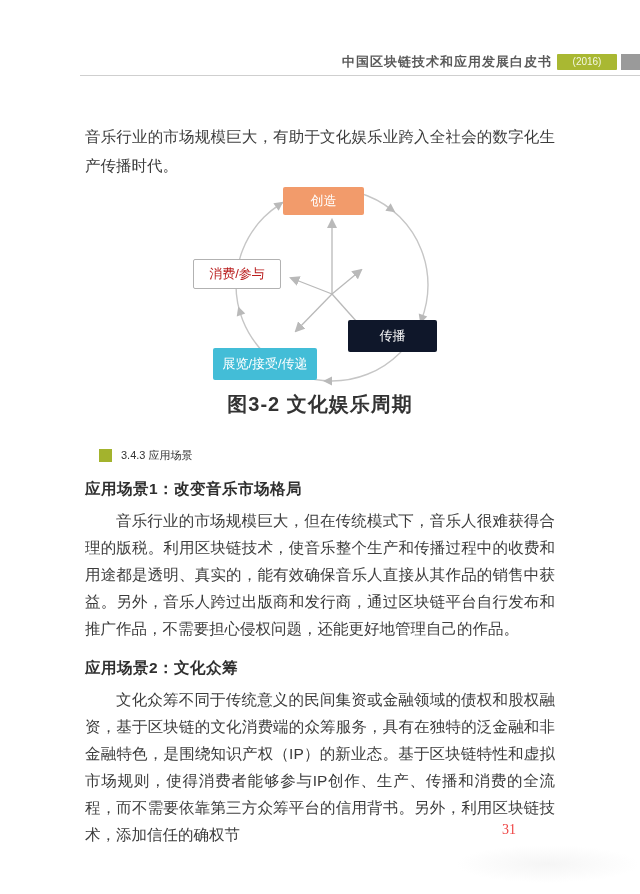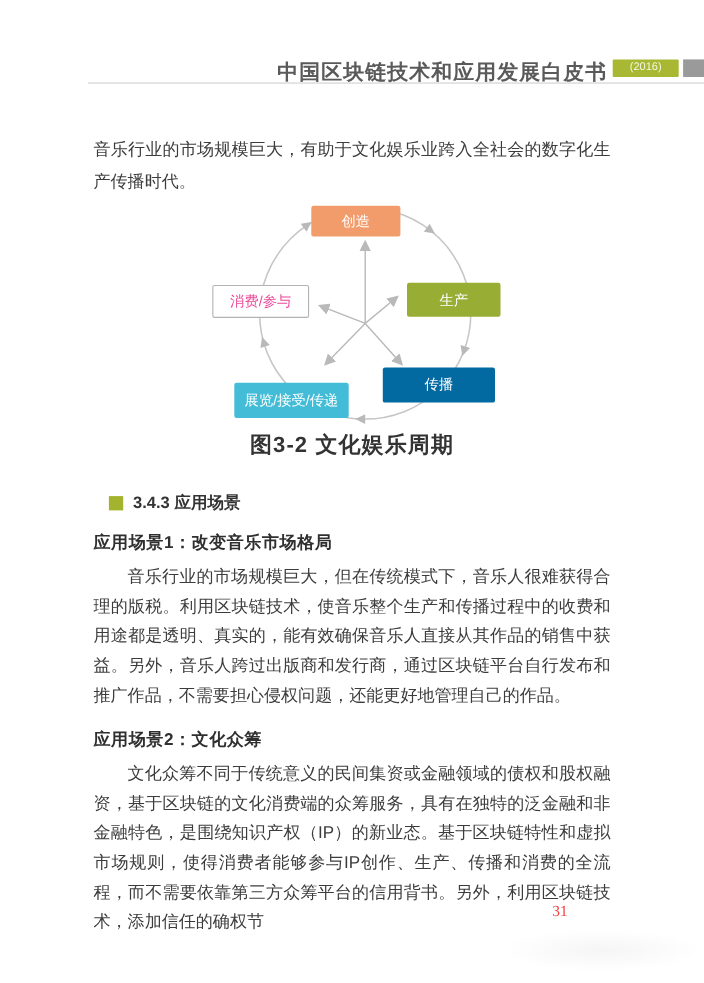--- a/index.html
+++ b/index.html
@@ -3,21 +3,21 @@
 <meta charset="utf-8">
 <style>
   html,body{margin:0;padding:0;}
   body{
     width:640px;height:894px;position:relative;background:#ffffff;
     font-family:"Liberation Sans",sans-serif;color:#3c3c3c;overflow:hidden;
   }
   
   .header{position:relative;height:76px;}
   .header-title{
-    position:absolute;right:88px;top:53px;font-size:19px;letter-spacing:1px;
+    position:absolute;right:88px;top:53px;font-size:13px;letter-spacing:1px;
     color:#5a5a5a;font-weight:bold;white-space:nowrap;
   }
   .header-badge{
     position:absolute;right:23px;top:54px;width:60px;height:16px;line-height:16px;
     background:#a9b832;color:#f4f7e2;font-size:10px;text-align:center;border-radius:1px;
   }
   .header-block{
     position:absolute;right:0;top:54px;width:19px;height:16px;background:#9a9a9a;
   }
   .header-rule{
@@ -34,30 +34,30 @@
   .figure{margin:0;padding:0;}
   .diagram{position:relative;width:470px;height:207px;margin-top:0;}
   .diagram svg{position:absolute;left:0;top:0;}
   .node{
     position:absolute;display:flex;align-items:center;justify-content:center;
     color:#ffffff;font-size:13px;border-radius:2px;white-space:nowrap;
   }
   .node-create {left:198px;top:7px;  width:81px; height:28px;background:#f29b6b;}
   .node-produce{left:285px;top:77px; width:85px; height:31px;background:#97ad33;}
   .node-consume{left:108px;top:79px; width:88px; height:30px;background:#ffffff;
-                border:1px solid #b2b2b2;color:#ec4899;box-sizing:border-box;}
+                border:1px solid #b2b2b2;color:#b91c1c;box-sizing:border-box;}
   .node-exhibit{left:128px;top:168px;width:104px;height:32px;background:#43bdd7;}
-  .node-spread {left:263px;top:154px;width:102px; height:32px;background:#0369a1;}
+  .node-spread {left:263px;top:140px;width:89px; height:32px;background:#0f172a;}
   .figcaption{
     text-align:center;font-size:20px;font-weight:bold;color:#333333;
     margin-top:4px;letter-spacing:1px;
   }
   
   .section-heading{
-    margin:30px 0 0 14px;font-size:15px;font-weight:bold;color:#333333;
+    margin:30px 0 0 14px;font-size:11px;font-weight:normal;color:#333333;
     display:flex;align-items:center;gap:9px;
   }
   .section-marker{width:13px;height:13px;background:#a3b32d;display:inline-block;}
   .sub-heading{
     margin:16px 0 0 0;font-size:15.5px;font-weight:bold;color:#2f2f2f;letter-spacing:0.5px;
   }
   .para{margin-top:7px;}
   
   .page-number{
     position:absolute;left:502px;top:822px;font-size:14px;color:#ef4444;
@@ -104,21 +104,20 @@
 
         <g stroke="#b9b9b9" stroke-width="1.3" marker-end="url(#arw)">
           <line x1="247" y1="114" x2="247" y2="40"></line>
           <line x1="247" y1="114" x2="276" y2="90"></line>
           <line x1="247" y1="114" x2="206" y2="98"></line>
           <line x1="247" y1="114" x2="211" y2="151"></line>
           <line x1="247" y1="114" x2="280" y2="151"></line>
         </g>
       </svg>
       <div class="node node-create">创造</div>
-      <div class="node node-produce">生产</div>
       <div class="node node-spread">传播</div>
       <div class="node node-exhibit">展览/接受/传递</div>
       <div class="node node-consume">消费/参与</div>
     </div>
     <figcaption class="figcaption">图3-2 文化娱乐周期</figcaption>
   </figure>
 
   <h3 class="section-heading">
     <span class="section-marker"></span>
     <span>3.4.3 应用场景</span>

